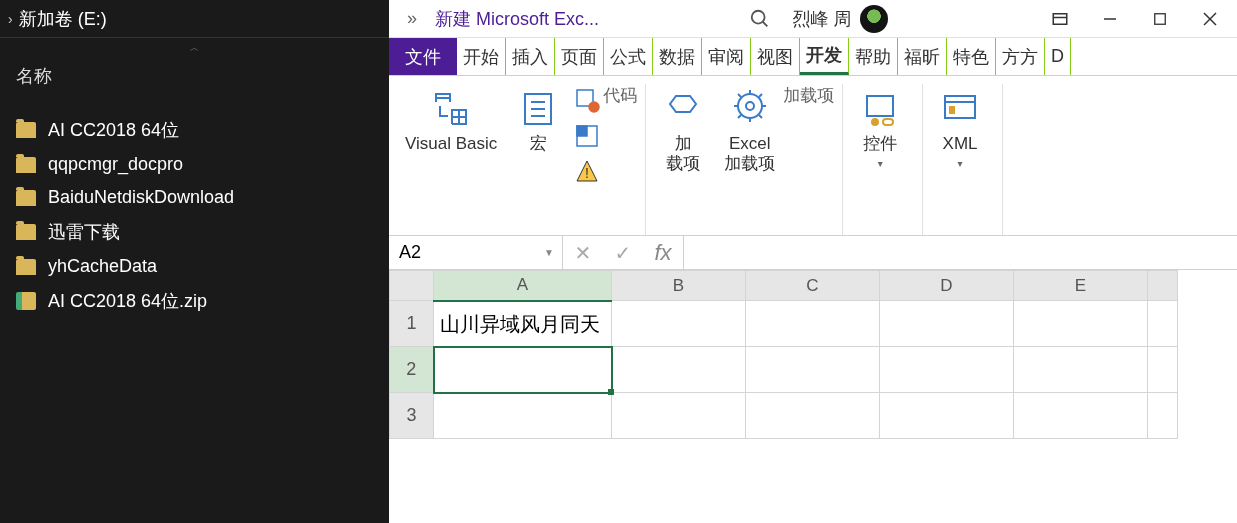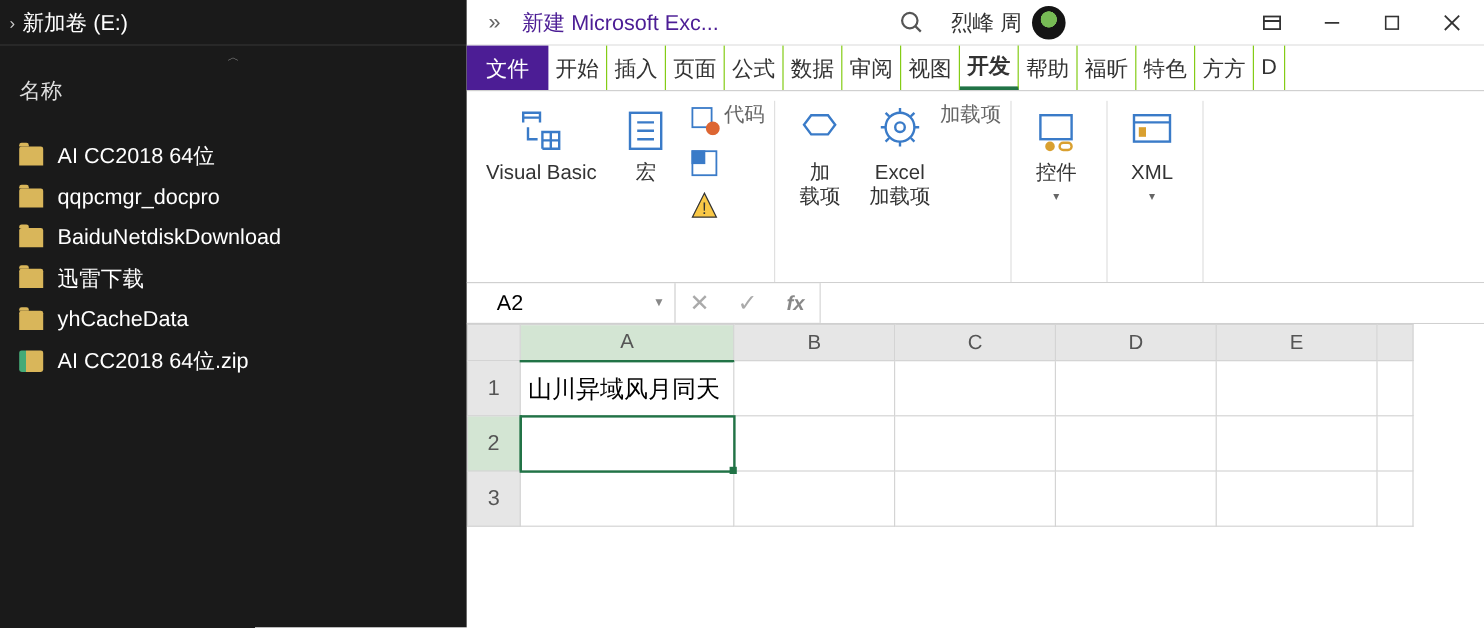--- a/index.html
+++ b/index.html
@@ -43,25 +43,25 @@
     .group-items { display: flex; align-items: flex-start; gap: 4px; flex: 1; }
     .group-label { text-align: right; font-size: 17px; color: #666; padding-bottom: 2px; }
     .big-btn { display: flex; flex-direction: column; align-items: center; gap: 4px; cursor: pointer; padding: 4px 8px; }
     .big-btn .icon { width: 42px; height: 42px; display: flex; align-items: center; justify-content: center; }
     .big-btn .label { font-size: 17px; color: #333; text-align: center; line-height: 1.2; }
     .small-btns { display: flex; flex-direction: column; gap: 4px; }
     .small-btn { width: 32px; height: 32px; display: flex; align-items: center; justify-content: center; cursor: pointer; }
     .dropdown-arrow { font-size: 10px; color: #666; }
     
     .formula-bar { height: 34px; display: flex; align-items: stretch; border-bottom: 1px solid #d0d0d0; }
-    .name-box { width: 174px; border-right: 1px solid #d0d0d0; display: flex; align-items: center; padding: 0 25px; font-size: 18px; position: relative; }
+    .name-box { width: 174px; border-right: 1px solid #d0d0d0; display: flex; align-items: center; padding: 0 10px; font-size: 18px; position: relative; }
     .name-box-arrow { position: absolute; right: 8px; color: #888; font-size: 10px; }
     .formula-btns { display: flex; align-items: center; border-right: 1px solid #d0d0d0; }
     .fbar-btn { width: 40px; display: flex; align-items: center; justify-content: center; color: #aaa; font-size: 20px; cursor: pointer; }
-    .fx-label { font-style: italic; font-size: 17px; color: #888; font-weight: bold; }
+    .fx-label { font-style: italic; font-size: 22px; color: #888; }
     .formula-input { flex: 1; padding: 0 8px; border: none; outline: none; font-size: 17px; }
     
     .grid-area { flex: 1; overflow: hidden; position: relative; }
     .grid-table { border-collapse: collapse; table-layout: fixed; }
     .grid-table th, .grid-table td { border: 1px solid #d4d4d4; }
     .corner { width: 44px; height: 30px; background: #e6e6e6; }
     .col-header { width: 134px; height: 30px; background: #e6e6e6; text-align: center; font-size: 17px; color: #555; font-weight: normal; }
     .col-header.selected { background: #d3e5d3; border-bottom: 2px solid #217346; }
     .row-header { width: 44px; height: 46px; background: #e6e6e6; text-align: center; font-size: 18px; color: #555; font-weight: normal; }
     .row-header.selected { background: #d3e5d3; border-right: 2px solid #217346; }

